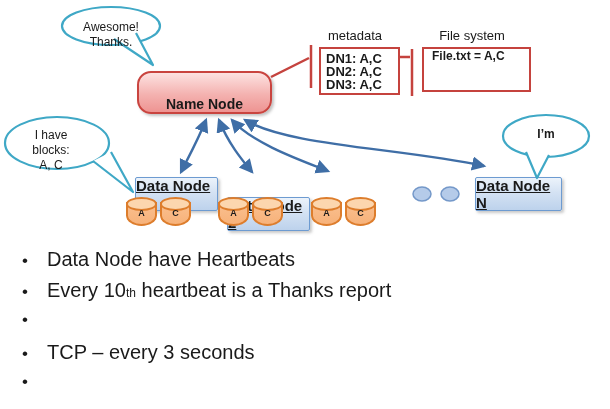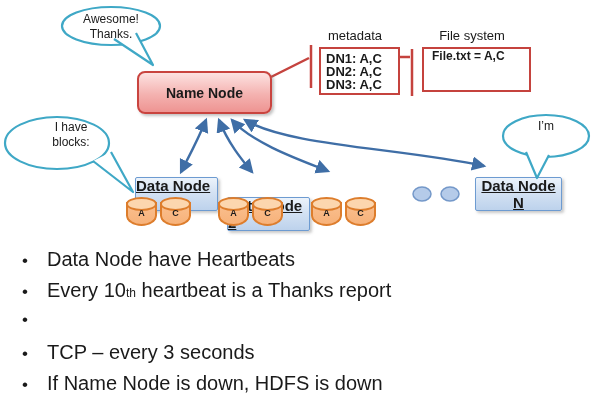--- a/index.html
+++ b/index.html
@@ -4,55 +4,55 @@
 <style>
   html,body{margin:0;padding:0;background:#fff;}
   .stage{position:relative;width:610px;height:409px;background:#ffffff;overflow:hidden;
          font-family:"Liberation Sans", sans-serif;color:#1a1a1a;}
   .abs{position:absolute;}
   svg.layer{position:absolute;left:0;top:0;pointer-events:none;}
 
   
   .name-node{left:137px;top:71px;width:131px;height:39px;
     background:linear-gradient(#fde2e1,#f4b2b0 55%,#ee9492);
-    border:2px solid #c9443f;border-radius:8px;
+    border:2px solid #c9443f;border-radius:14px;
     box-shadow:2px 2px 3px rgba(120,120,120,.45);
-    display:flex;align-items:center;justify-content:center;
+    display:flex;align-items:flex-end;justify-content:center;
     font-weight:bold;font-size:14px;}
   .red-box{background:#fff;border:2.5px solid #c5433e;}
   .meta-box{left:319px;top:47px;width:72px;height:41px;padding:3px 0 0 5px;
     font-weight:bold;font-size:13px;line-height:13px;}
   .fs-box{left:422px;top:47px;width:97px;height:41px;display:flex;align-items:flex-start;
     padding-left:8px;font-weight:bold;font-size:12px;}
   .box-label{top:28px;height:16px;font-size:13px;text-align:center;}
   .meta-label{left:315px;width:80px;}
   .fs-label{left:420px;width:104px;}
 
   .data-node{top:177px;height:32px;
     background:linear-gradient(#ecf3fb,#d4e2f3 45%,#bdd2ec);
     border:1.5px solid #6d9bd1;border-radius:2px;
     box-shadow:2px 2px 3px rgba(120,120,120,.4);
     display:flex;align-items:center;justify-content:center;
     font-weight:bold;font-size:15px;text-decoration:underline;}
   .dn1{left:135px;width:81px;} .dn2{left:227px;width:81px;margin-top:20px;}
-  .dn3{left:320px;width:82px;} .dnn{left:475px;width:85px;text-align:center;}
+  .dn3{left:320px;width:82px;} .dnn{left:475px;width:85px;}
 
   
   .cyl{top:197px;width:31px;height:32px;}
   .cyl-body{position:absolute;left:0;top:5px;width:27px;height:22px;
     background:linear-gradient(#fac090,#f7b27a);
     border:2px solid #dd7d2c;border-top:none;
     border-radius:0 0 50% 50% / 0 0 45% 45%;}
   .cyl-top{position:absolute;left:0;top:0;width:27px;height:10px;
     background:#fcd6ae;border:2px solid #dd7d2c;border-radius:50%;}
   .cyl-label{position:absolute;left:0;top:11px;width:31px;text-align:center;
     font-weight:bold;font-size:9px;}
 
   
-  .bubble-text{text-align:center;font-size:12px;line-height:15px;}
+  .bubble-text{text-align:center;font-size:12px;line-height:15px;margin-top:8px;}
 
   
   .bullets{left:22px;top:248px;width:580px;}
   .bullet-row{display:flex;align-items:baseline;height:31px;font-size:20px;}
   .bullet-marker{width:16px;font-size:17px;flex:0 0 16px;}
   .bullet-gap{flex:0 0 9px;}
   .bullet-row sup{font-size:12px;line-height:0;}
 </style>
 </head>
 <body>
@@ -161,25 +161,26 @@
         <ellipse cx="546" cy="136" rx="43" ry="21"></ellipse>
         <path d="M526,152 L537,178 L549,155"></path>
       </g>
     </g>
   </svg>
 
   <div class="abs bubble-text" style="left:62px;top:12px;width:98px;">
     <div>Awesome!</div>
     <div>Thanks.</div>
   </div>
-  <div class="abs bubble-text" style="left:20px;top:120px;width:102px;">
+  <div class="abs bubble-text" style="left:0;top:120px;width:102px;">
     <div>I have</div>
     <div>blocks:</div>
-  </div>
-  <div class="abs bubble-text" style="left:504px;top:119px;width:84px;">
+    <div>A, C</div>
+  </div>
+  <div class="abs bubble-text" style="left:504px;top:119px;width:84px;font-weight:bold;">
     <div>I’m</div>
   </div>
 
   <div class="abs bullets">
     <div class="bullet-row">
       <span class="bullet-marker">•</span>
         <span class="bullet-gap"></span>
       <span>Data Node have Heartbeats</span>
     </div>
     <div class="bullet-row">
@@ -194,17 +195,16 @@
         <span class="bullet-gap"></span>
     </div>
     <div class="bullet-row">
       <span class="bullet-marker">•</span>
         <span class="bullet-gap"></span>
       <span>TCP – every 3 seconds</span>
     </div>
     <div class="bullet-row">
       <span class="bullet-marker">•</span>
         <span class="bullet-gap"></span>
-      <span>If Name Node is down, HDFS is down</span>
     </div>
   </div>
 
 </div>
 
 </body></html>

